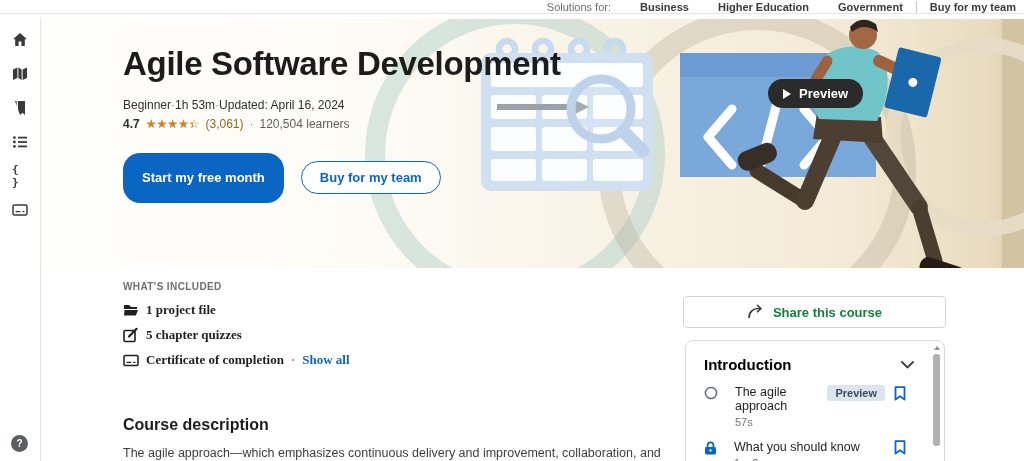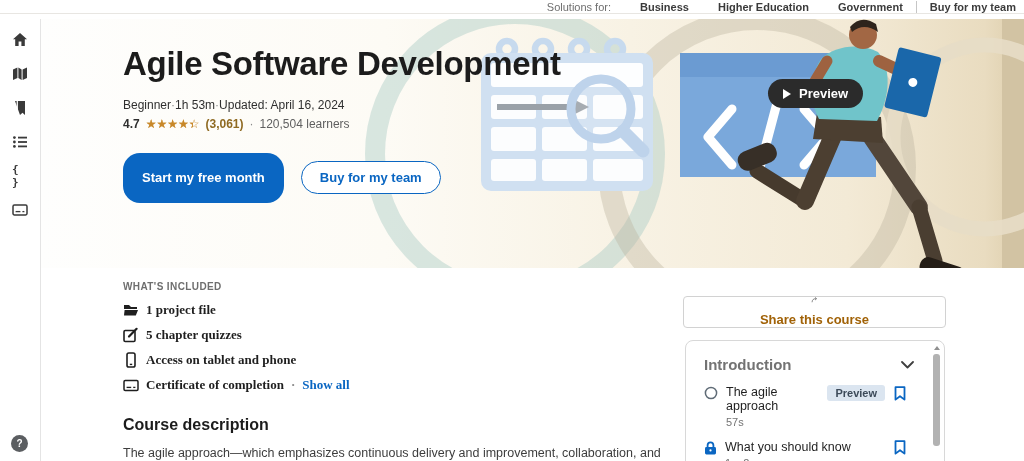--- a/index.html
+++ b/index.html
@@ -37,21 +37,21 @@
               border-bottom:5px solid transparent; }
   .hero-content { position:absolute; left:82px; top:28px; }
   .hero-title { font-size:33px; line-height:1.05; font-weight:700; color:#1c1c1c; letter-spacing:-0.3px; }
   .hero-meta { margin-top:16px; font-size:12px; color:#2f2f2f; display:flex; align-items:center; }
   .sep { color:#8a8a8a; }
   .hero-rating { margin-top:5px; font-size:12px; color:#2f2f2f; display:flex; gap:6px; align-items:center; }
   .rating-num { font-weight:700; }
   .stars { position:relative; display:inline-block; font-family:"DejaVu Sans", sans-serif;
            font-size:12px; line-height:1; color:#c8882a; white-space:nowrap; }
   .stars-fill { position:absolute; left:0; top:0; width:88%; overflow:hidden; white-space:nowrap; }
-  .rating-count { color:#8f6a22;font-weight:bold; }
+  .rating-count { color:#8f6a22; }
   .learners { color:#5f5f5f; }
   .hero-buttons { margin-top:22px; display:flex; gap:17px; align-items:center; }
   .btn-primary { height:50px; padding:0 19px; border-radius:17px; background:#0a66c2; color:#fff;
                  font-size:13px; font-weight:700; display:flex; align-items:center; border:none; cursor:pointer; }
   .btn-secondary { height:33px; padding:0 18px; border-radius:17px; background:#fff; color:#0a66c2;
                    font-size:13px; font-weight:700; display:flex; align-items:center;
                    border:1px solid #0a66c2; cursor:pointer; }
 
   
   .below { position:absolute; left:41px; top:268px; right:0; bottom:0; background:#fff; }
@@ -63,28 +63,28 @@
              font-size:13px; font-weight:700; color:#1f1f1f;font-family:Liberation Serif, serif; }
   .inc-ic { width:16px; height:16px; color:#1f1f1f; display:flex; align-items:center; justify-content:center; }
   .show-all { color:#0a66c2; font-weight:700; cursor:pointer; }
   .desc-heading { position:absolute; left:0; top:148px; font-size:16px; font-weight:700; color:#1c1c1c; }
   .desc-text { position:absolute; left:0; top:176px; width:545px; font-size:12.5px; color:#3d3d3d;
                line-height:1.45; }
 
   .right-col { position:absolute; left:642px; top:0; width:263px; }
   .share-btn { position:absolute; top:28px; left:0; width:263px; height:32px; border:1px solid #d2d2d2;
                border-radius:4px; background:#fff; display:flex; align-items:center; justify-content:center;
-               gap:9px; font-size:13px; font-weight:700; color:#a16207; cursor:pointer;flex-direction:column; }
+               gap:9px; font-size:13px; font-weight:700; color:#15803d; cursor:pointer; }
   .panel { position:absolute; top:72px; left:2px; width:260px; height:170px; border:1px solid #d8d8d8;
            border-radius:8px; background:#fff; }
   .panel-header { display:flex; align-items:center; justify-content:space-between;
                   padding:15px 30px 8px 18px; cursor:pointer; }
-  .panel-title { font-size:15px; font-weight:700; color:#737373; }
+  .panel-title { font-size:15px; font-weight:700; color:#000000; }
   .panel-rows { padding:4px 38px 0 18px; }
-  .p-row { display:flex; align-items:flex-start; gap:8px; margin-bottom:12px; cursor:pointer; }
+  .p-row { display:flex; align-items:flex-start; gap:17px; margin-bottom:12px; cursor:pointer; }
   .p-status { margin-top:1px; display:flex; }
   .p-main { flex:1; }
   .p-title { font-size:12.5px; color:#1f1f1f; }
   .p-dur { font-size:11px; color:#747474; margin-top:3px; }
   .p-right { display:flex; align-items:center; gap:9px; }
   .badge { background:#dbe5f0; color:#3c4a59; font-size:11px; font-weight:600; padding:2px 8px;
            border-radius:3px; }
   .bookmark { display:flex; cursor:pointer; }
   .p-scroll { position:absolute; top:3px; right:3px; width:9px; height:160px; }
   .p-scroll .arr { width:0; height:0; border-bottom:4px solid #8f8f8f; border-left:3.5px solid transparent;
@@ -266,29 +266,20 @@
             <svg width="16" height="16" viewBox="0 0 16 16">
                 <rect x="1" y="3.5" width="11" height="11" rx="1.2" fill="none" stroke="currentColor" stroke-width="1.6"></rect>
                 <line x1="6" y1="9.5" x2="13.6" y2="1.8" stroke="currentColor" stroke-width="2.2" stroke-linecap="round"></line>
               </svg>
           </span>
           <span>5 chapter quizzes</span>
         </div>
         <div class="inc-row">
           <span class="inc-ic">
             <svg width="16" height="16" viewBox="0 0 16 16">
-                <rect x="4" y="1" width="8" height="14" rx="1.8" fill="none" stroke="currentColor" stroke-width="1.6"></rect>
-                <line x1="6.8" y1="12.4" x2="9.2" y2="12.4" stroke="currentColor" stroke-width="1.4"></line>
-              </svg>
-          </span>
-          <span>Access on tablet and phone</span>
-        </div>
-        <div class="inc-row">
-          <span class="inc-ic">
-            <svg width="16" height="16" viewBox="0 0 16 16">
                 <rect x="1" y="3.5" width="14" height="10" rx="1.2" fill="none" stroke="currentColor" stroke-width="1.5"></rect>
                 <line x1="3.6" y1="10.4" x2="8.2" y2="10.4" stroke="currentColor" stroke-width="1.3"></line>
                 <line x1="10.2" y1="10.4" x2="12.4" y2="10.4" stroke="currentColor" stroke-width="1.3"></line>
               </svg>
           </span>
           <span>Certificate of completion</span>
           <span class="sep">·</span>
           <span class="show-all">Show all</span>
         </div>
       </div>

